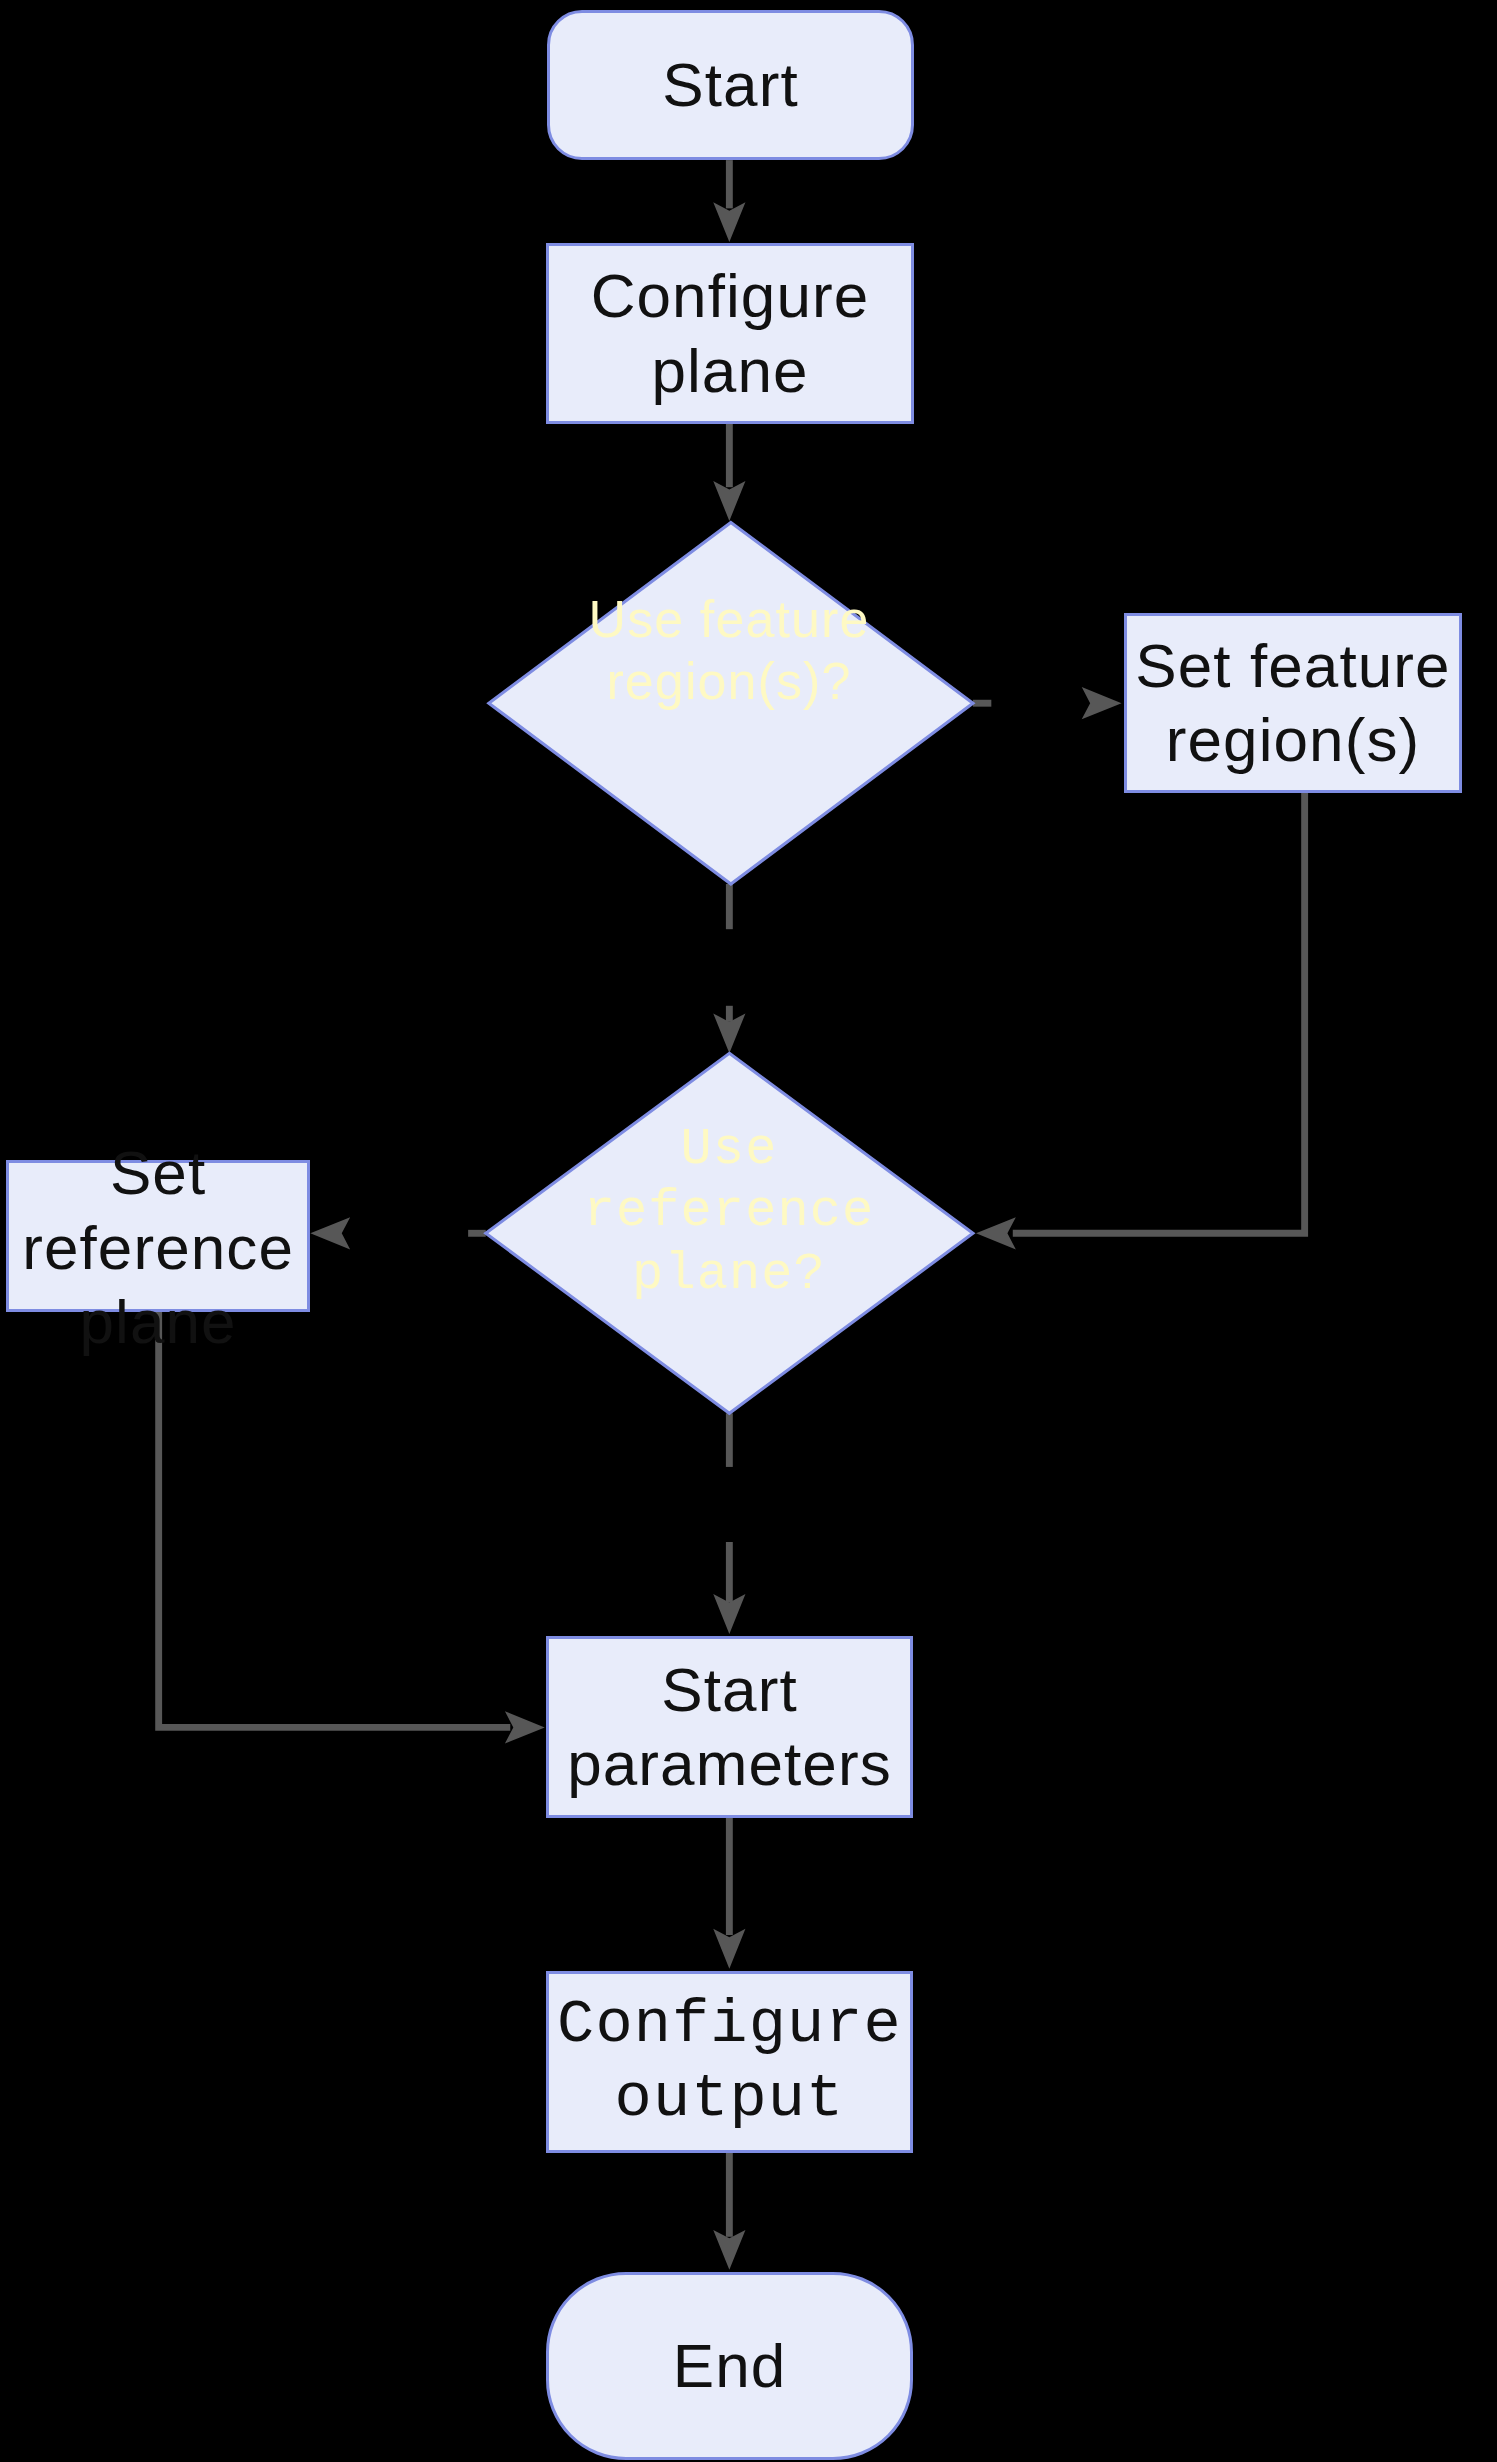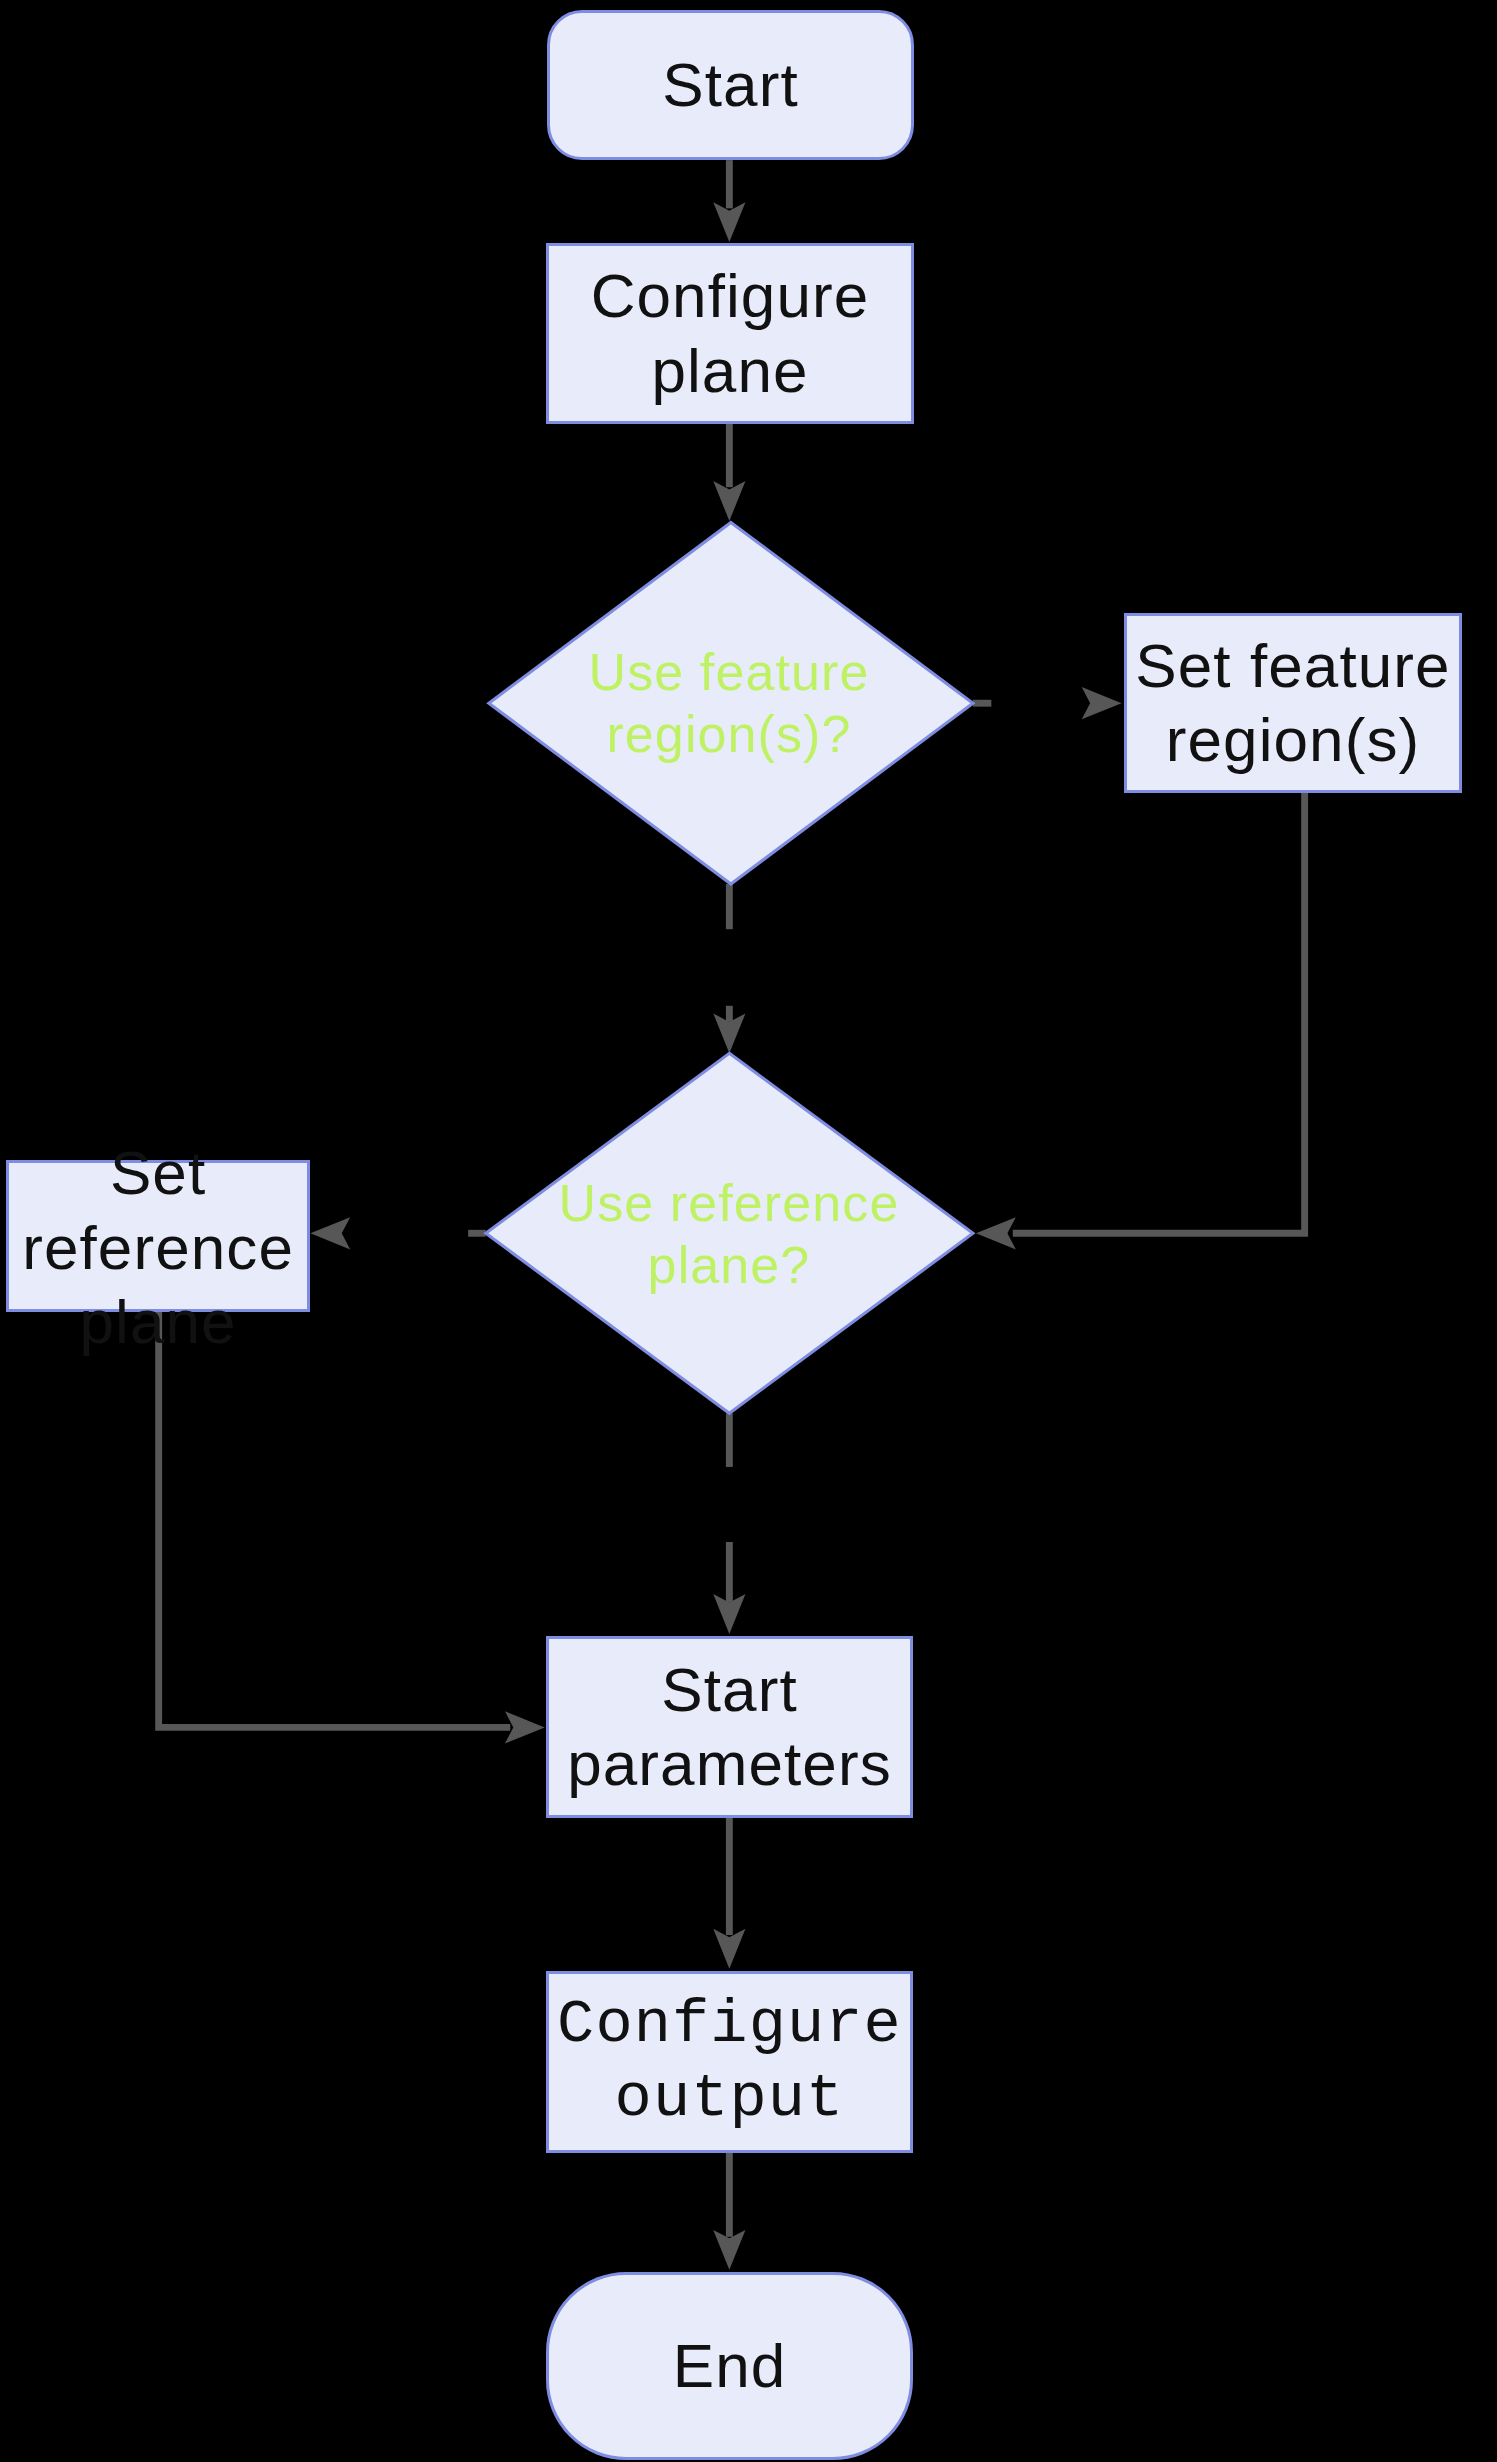--- a/index.html
+++ b/index.html
@@ -52,26 +52,26 @@
     letter-spacing: 1.1px;
   }
   .node span {
     display: block;
   }
   .node.start-cap { border-radius: 35px; }
   .node.end-cap   { border-radius: 80px; }
   .diamond-label {
     position: absolute;
     display: flex;
-    align-items: center;
+    align-items: flex-start;
     justify-content: center;
     text-align: center;
     background: transparent;
     border: none;
-    color: #bef264;
+    color: #fef9c3;
     font-size: 52px;
     line-height: 1.2;
     letter-spacing: 1.1px;
   }
 </style>
 </head>
 <body>
 
 <div class="canvas">
 
@@ -134,21 +134,21 @@
 
   <div class="diamond-label" style="left:530px; top:588px; width:398px; height:230px;">
     <span style="width:398px;">Use feature region(s)?</span>
   </div>
 
   <div class="node" style="left:1124px; top:613px; width:338px; height:180px;">
     <span style="width:352px;">Set feature region(s)</span>
   </div>
 
   <div class="diamond-label" style="left:530px; top:1119px; width:398px; height:230px;">
-    <span style="width:398px;">Use reference plane?</span>
+    <span style="width:398px;font-family:Liberation Mono, monospace;">Use reference plane?</span>
   </div>
 
   <div class="node" style="left:6.1px; top:1160px; width:304px; height:152px;">
     <span style="width:337px;margin-top:24px;">Set reference plane</span>
   </div>
 
   <div class="node" style="left:546px; top:1636px; width:367px; height:182px;">
     <span style="width:352px;">Start parameters</span>
   </div>
 

